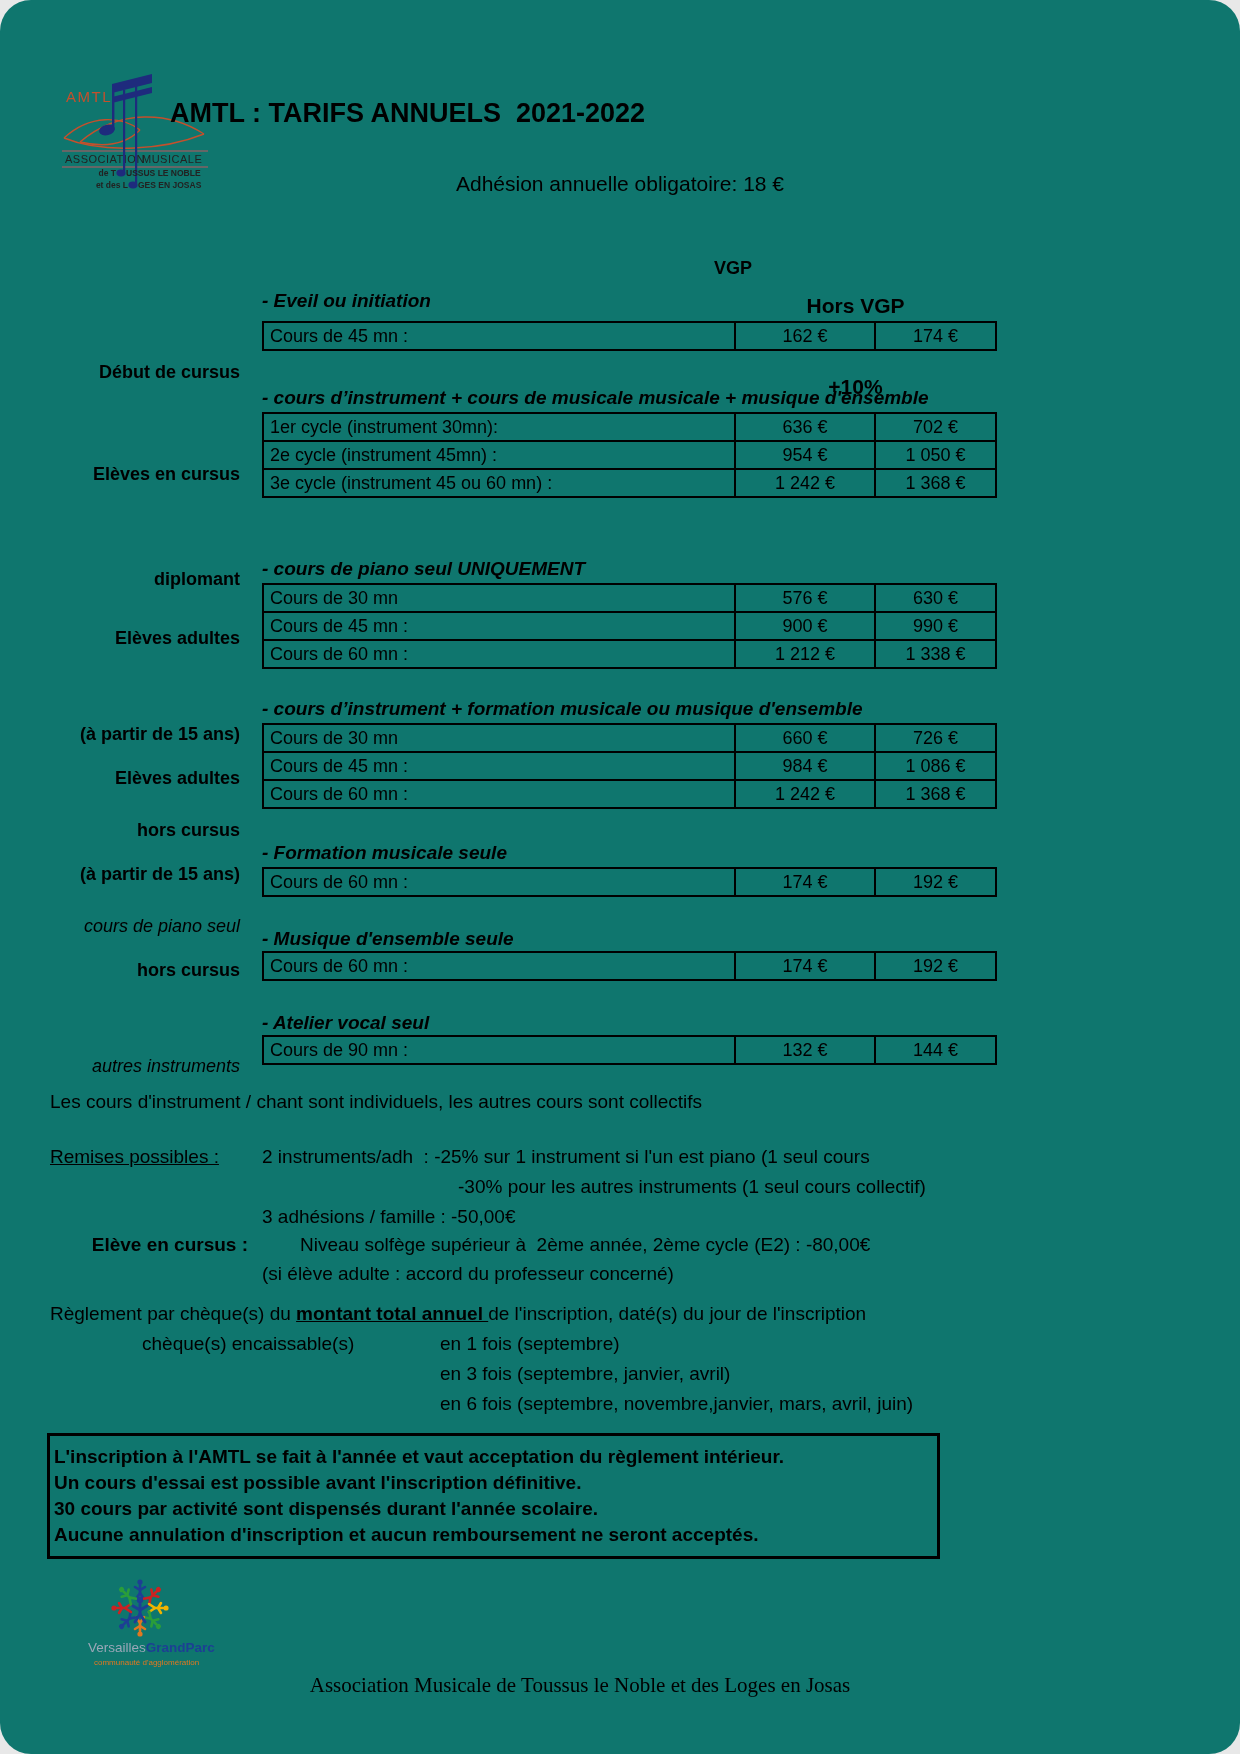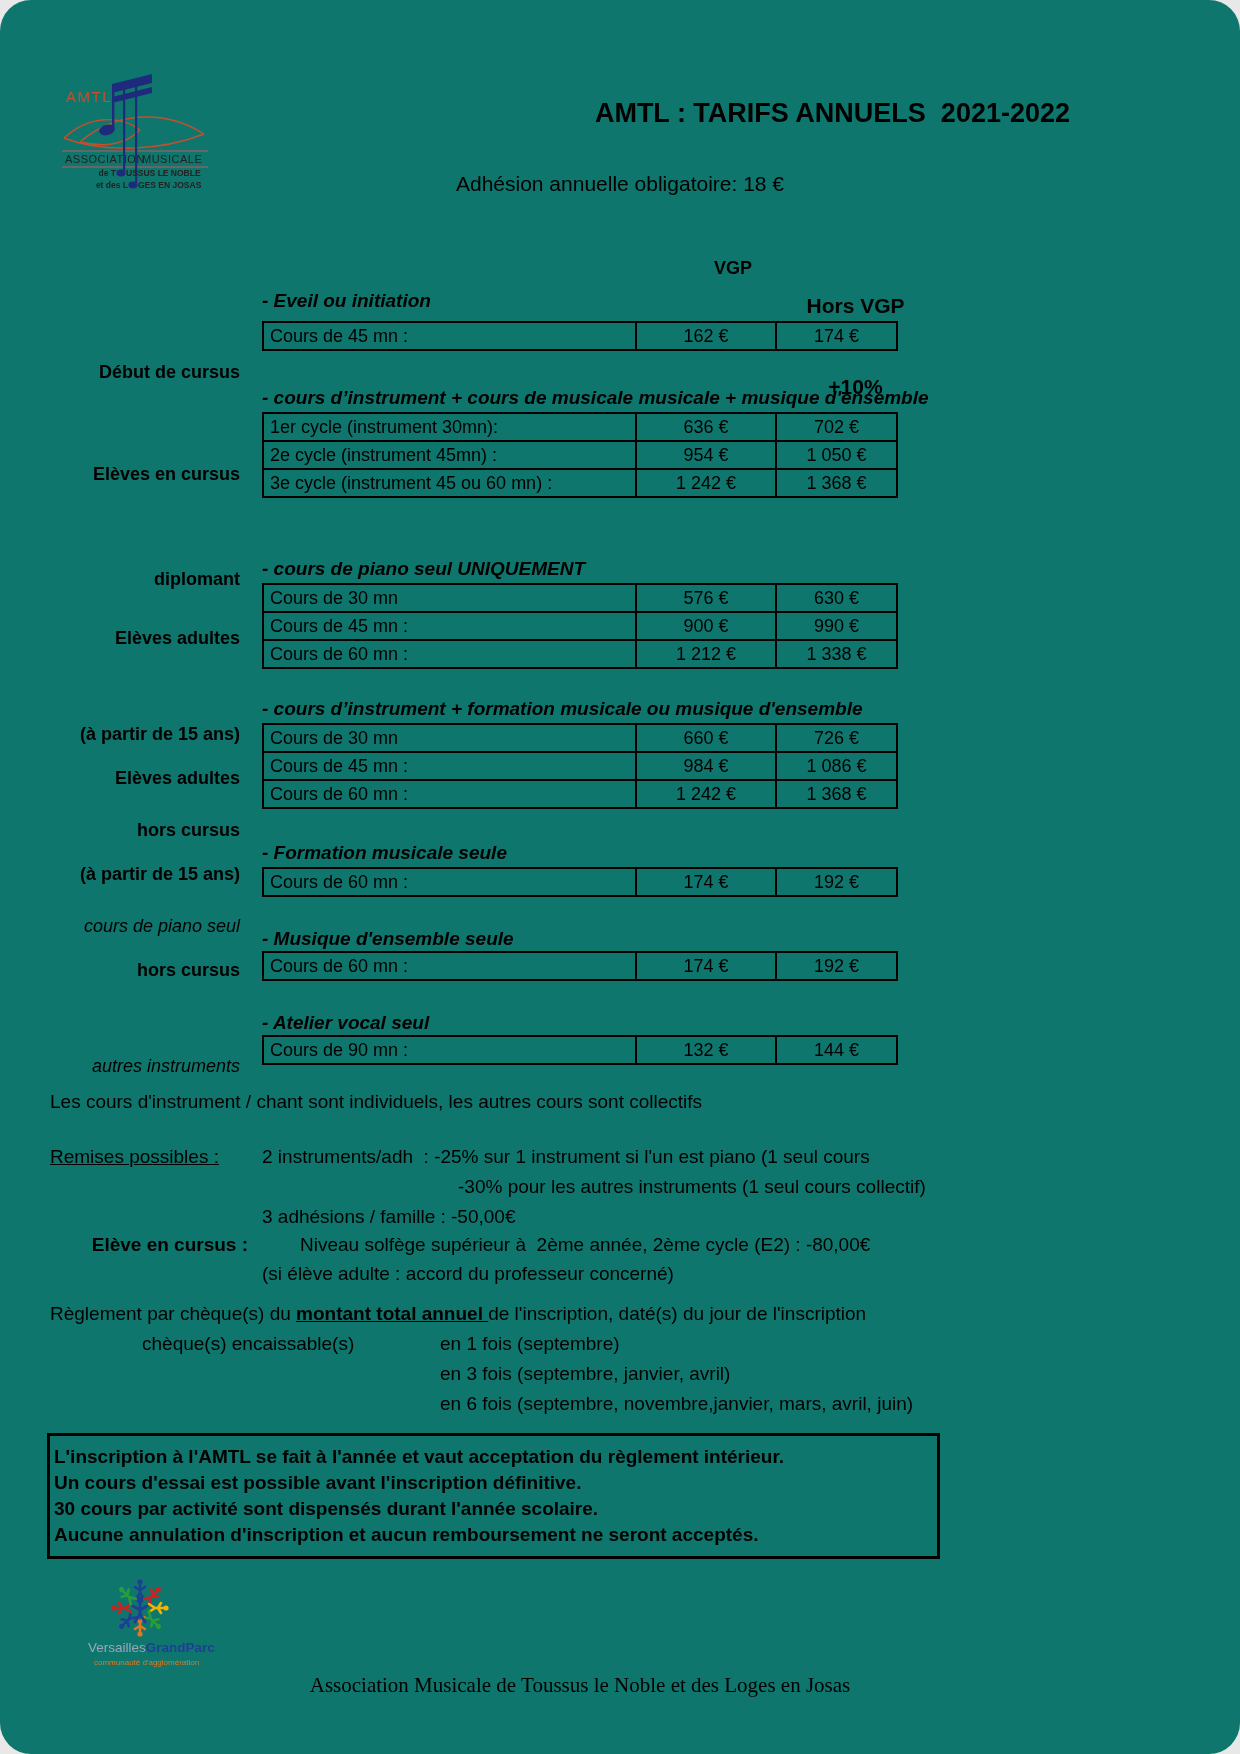--- a/index.html
+++ b/index.html
@@ -7,37 +7,37 @@
   .page {
     position:relative; width:1240px; height:1754px; margin:0 auto;
     background:#0f766e; color:#000;
     font-family:"Liberation Sans", sans-serif;
     overflow:hidden;
     border-radius:31px;
   }
   .abs { position:absolute; white-space:pre; }
 
   
-  .title { left:170px; top:98px; width:900px; text-align:right; font-size:27px; font-weight:bold; }
+  .title { left:170px; top:98px; width:900px; text-align:left; font-size:27px; font-weight:bold; }
   .subtitle { left:170px; top:172px; width:900px; text-align:center; font-size:21px; font-weight:normal; }
 
   .colhead-vgp { left:671px; top:240px; width:124px; text-align:center; font-size:18px; font-weight:bold; line-height:56px; }
   .colhead-hors { left:795px; top:238px; width:121px; text-align:center; font-size:21px; font-weight:bold; line-height:27px; }
 
   
   .side { left:40px; width:200px; text-align:right; font-size:18px; font-weight:bold; line-height:32px; }
   .side .it { font-weight:normal; font-style:italic; }
 
   
   .shead { left:262px; width:678px; overflow:hidden; font-size:19px; font-weight:bold; font-style:italic; }
 
   
   table.tarif { position:absolute; left:262px; border-collapse:collapse; table-layout:fixed; }
   table.tarif td { border:2px solid #000; height:28px; font-size:18px; overflow:hidden; white-space:nowrap; }
-  td.lbl { width:373px; padding-left:6px; }
+  td.lbl { width:472px; padding-left:6px; }
   td.v1 { width:140px; text-align:center; }
   td.v2 { width:121px; text-align:center; }
 
   
   .note { font-size:19px; }
   .und { text-decoration:underline; }
   .bold { font-weight:bold; }
   .boldund { font-weight:bold; text-decoration:underline; }
 
   

